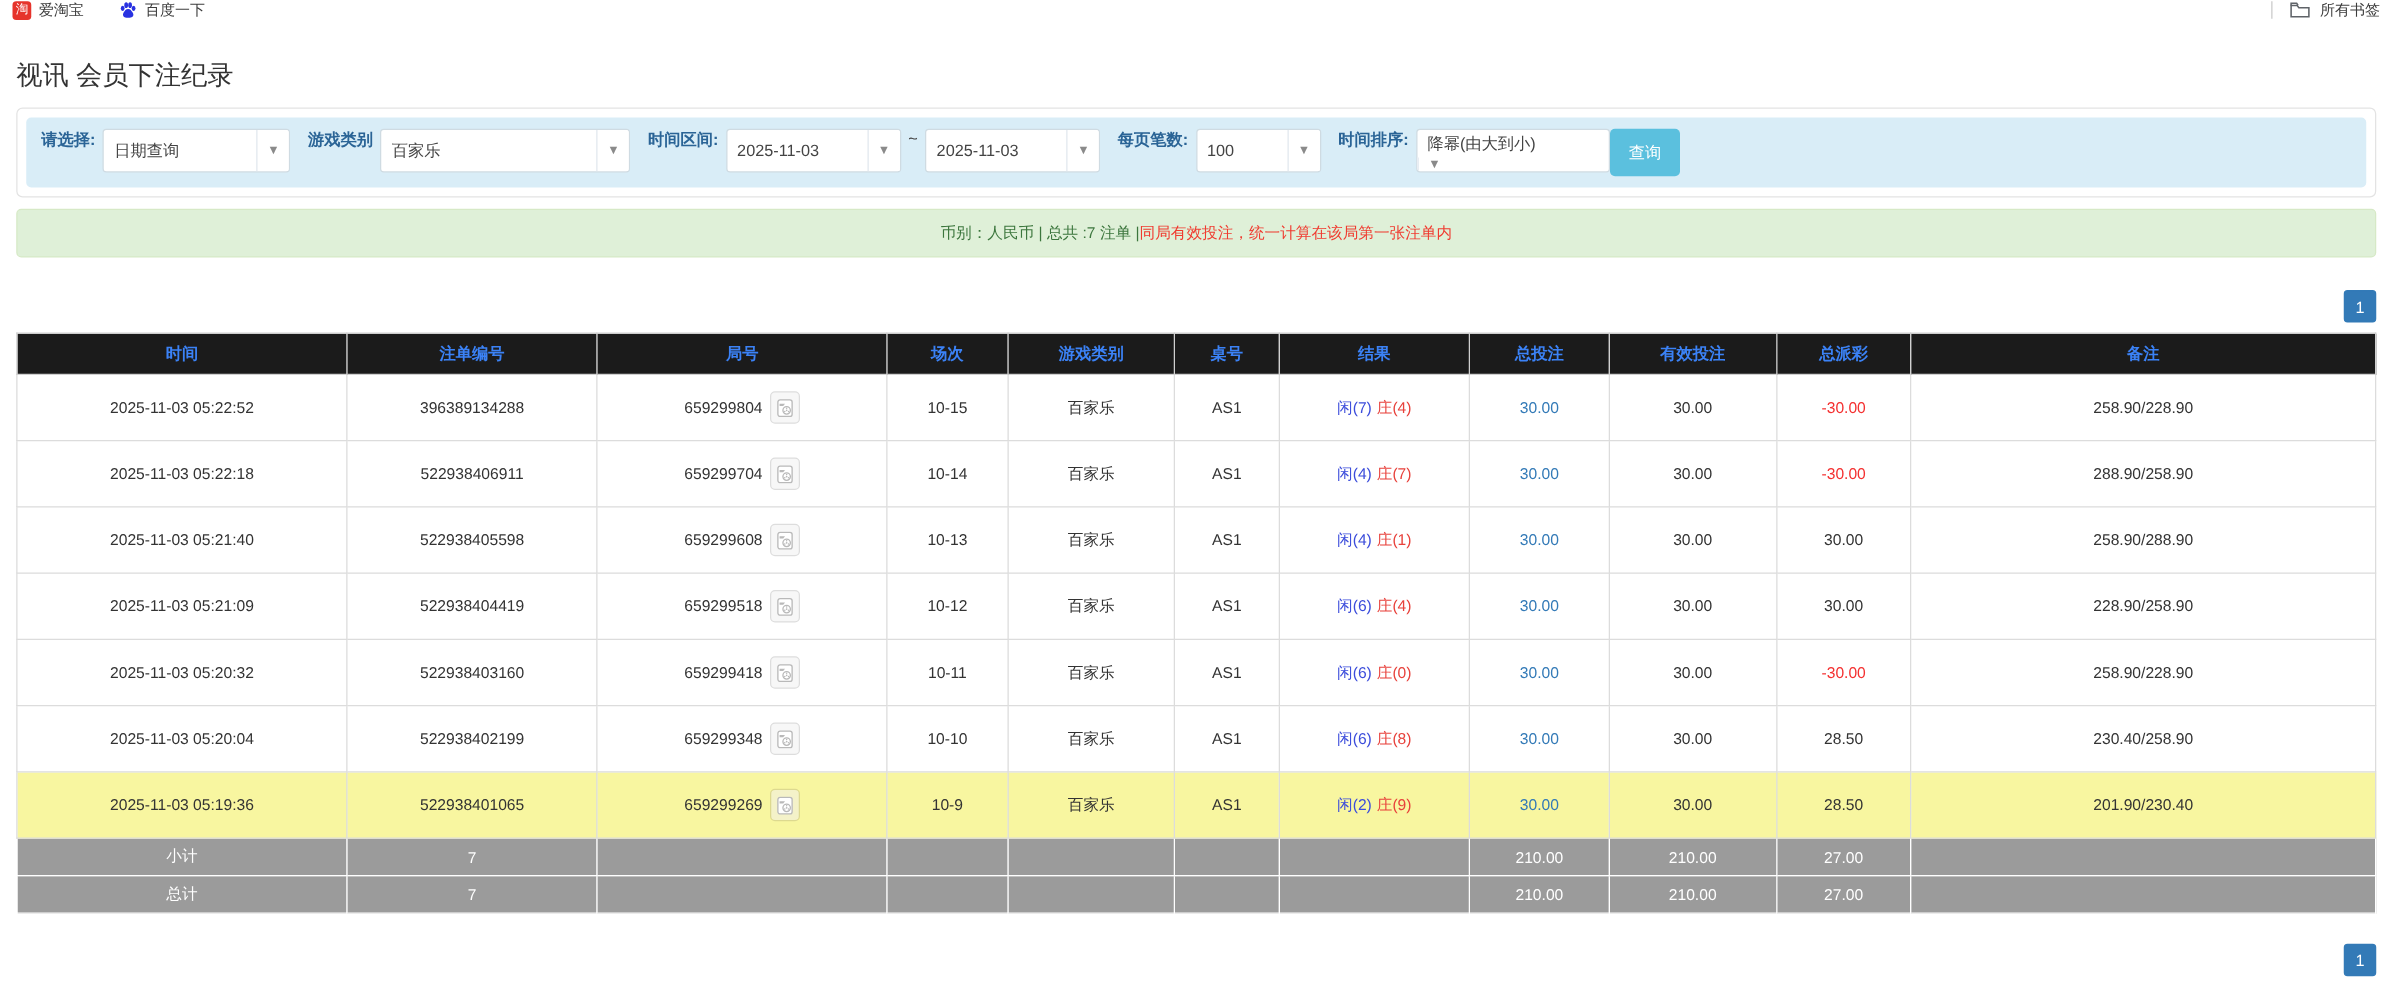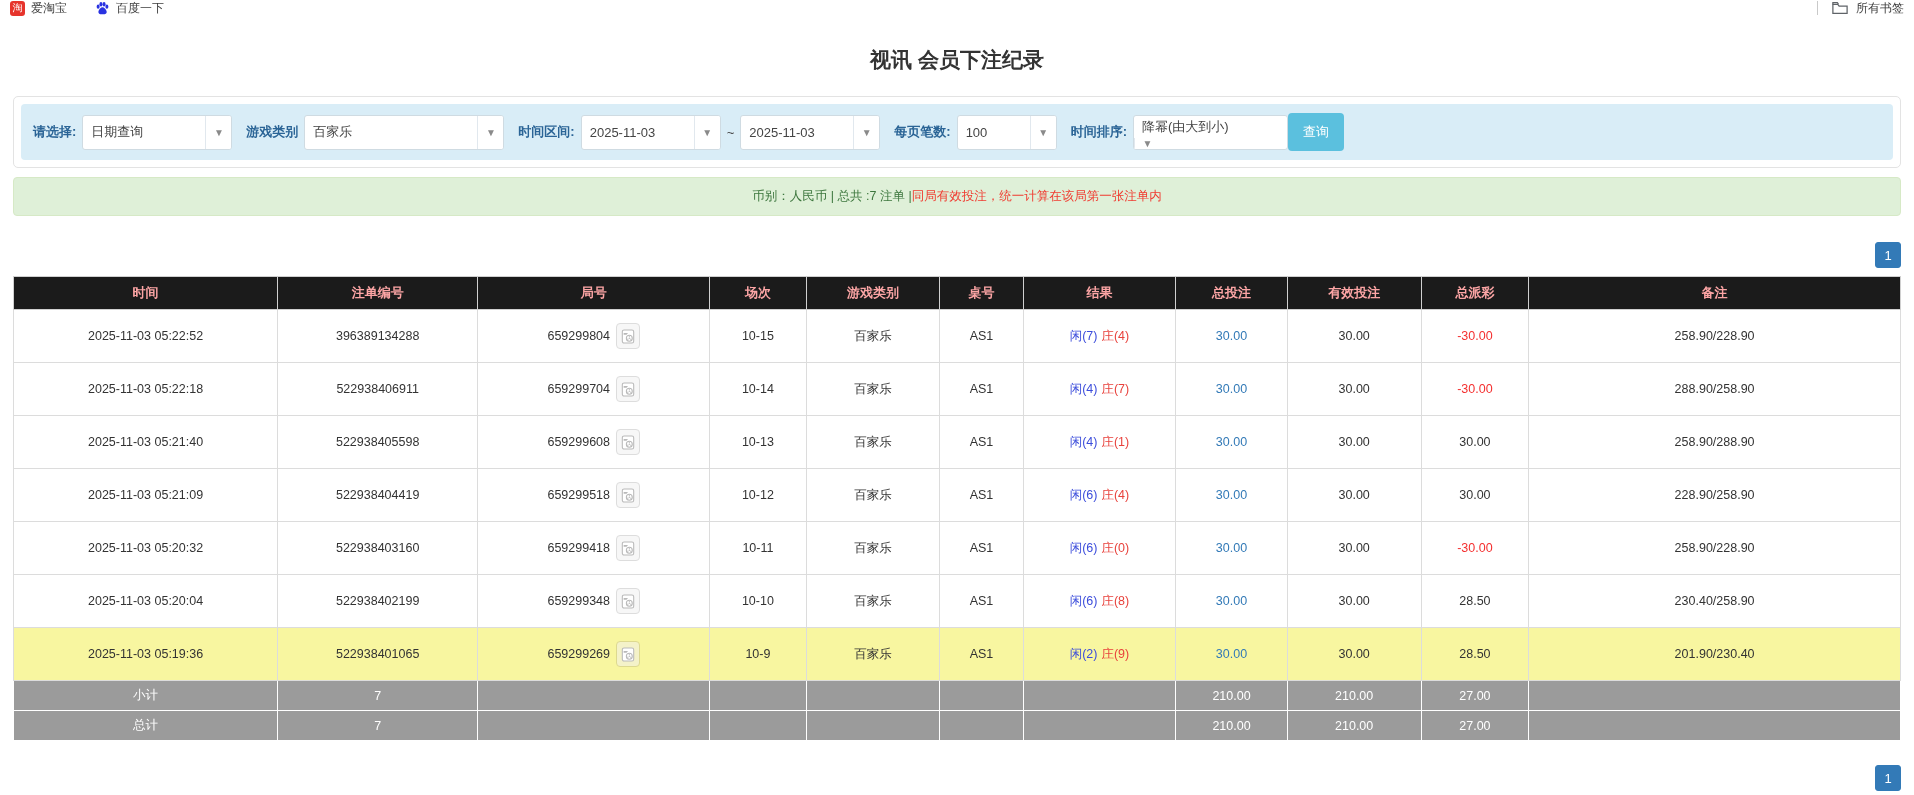--- a/index.html
+++ b/index.html
@@ -17,26 +17,26 @@
   
   .bm-bar{display:flex;align-items:center;height:16px;padding:0 10px;font-size:12px;color:#3c3c3c;}
   .bm-item{display:flex;align-items:center;gap:6px;margin-right:28px;cursor:pointer;}
   .bm-ico-taobao{width:15px;height:15px;background:#e6342c;color:#fff;border-radius:3px;
     font-size:10px;display:flex;align-items:center;justify-content:center;line-height:1;}
   .bm-right{margin-left:auto;display:flex;align-items:center;gap:8px;}
   .bm-divider{width:1px;height:14px;background:#c9c9c9;margin-right:6px;}
 
   
   .page{padding:20px 13px 0;}
-  .page-title{font-size:21px;font-weight:700;color:#333;margin:10px 0 22px;text-align:center;}
+  .page-title{font-size:21px;font-weight:400;color:#333;margin:10px 0 12px;}
 
   
   .filter-panel{border:1px solid #e3e3e3;border-radius:5px;padding:7px;background:#fff;}
   .filter-bar{background:var(--filter_bg);border-radius:4px;padding:9px 10px;display:flex;
-    align-items:center;font-size:13px;}
+    align-items:flex-start;font-size:13px;}
   .f-label{color:var(--filter_label);font-weight:bold;margin:0 6px 0 14px;white-space:nowrap;}
   .f-label:first-child{margin-left:2px;}
   .sel{display:flex;align-items:stretch;height:35px;background:#fff;border:1px solid #cfdbe2;
     border-radius:3px;overflow:hidden;cursor:pointer;}
   .sel-text{display:flex;align-items:center;padding:0 8px;font-size:13px;color:#444;flex:1;white-space:nowrap;}
   .sel-arrow{width:26px;border-left:1px solid #e1e8ee;display:flex;align-items:center;
     justify-content:center;color:#8a8a8a;font-size:10px;background:#fff;}
   .w150{width:150px;} .w200{width:200px;} .w140{width:140px;} .w100{width:100px;} .w155{width:155px;flex-direction:column;}
   .tilde{margin:0 6px;color:#444;}
   .query-btn{background:var(--query_btn);color:#fff;border:none;border-radius:4px;
@@ -50,21 +50,21 @@
   .alert-right{color:var(--alert_red_text);}
 
   
   .pager{display:flex;justify-content:flex-end;margin:26px 0 8px;}
   .pager.bottom{margin:24px 0 0;}
   .page-btn{min-width:26px;height:26px;background:var(--page_btn);color:#fff;border:1px solid var(--page_btn);
     border-radius:3px;display:flex;align-items:center;justify-content:center;font-size:13px;cursor:pointer;}
 
   
   table{width:100%;border-collapse:collapse;font-size:12.5px;text-align:center;table-layout:fixed;}
-  thead th{background:var(--header_bg);color:#fca5a5;font-weight:bold;padding:7px 4px;
+  thead th{background:var(--header_bg);color:#3b82f6;font-weight:bold;padding:7px 4px;
     border:1px solid #d0d0d0;font-size:13px;}
   tbody td{border:1px solid var(--row_border);padding:13px 4px;background:#fff;color:#333;}
   tr.hl td{background:var(--highlight_yellow);}
   tr.sum td{background:var(--summary_gray);color:#fff;border:1px solid #fff;padding:6px 4px;}
   .res-player{color:var(--player_blue);}
   .res-banker{color:var(--banker_red);margin-left:4px;}
   .bet-link{color:var(--link_blue);cursor:pointer;}
   .neg{color:var(--neg_red);}
   .round-wrap{display:inline-flex;align-items:center;gap:6px;justify-content:center;}
   .video-btn{width:24px;height:26px;background:#f7f7f7;border:1px solid #ddd;border-radius:4px;

